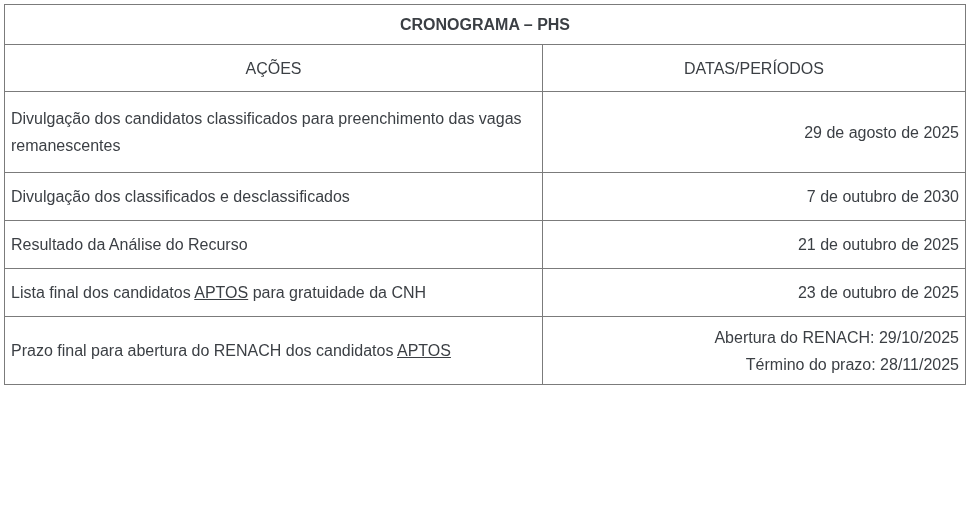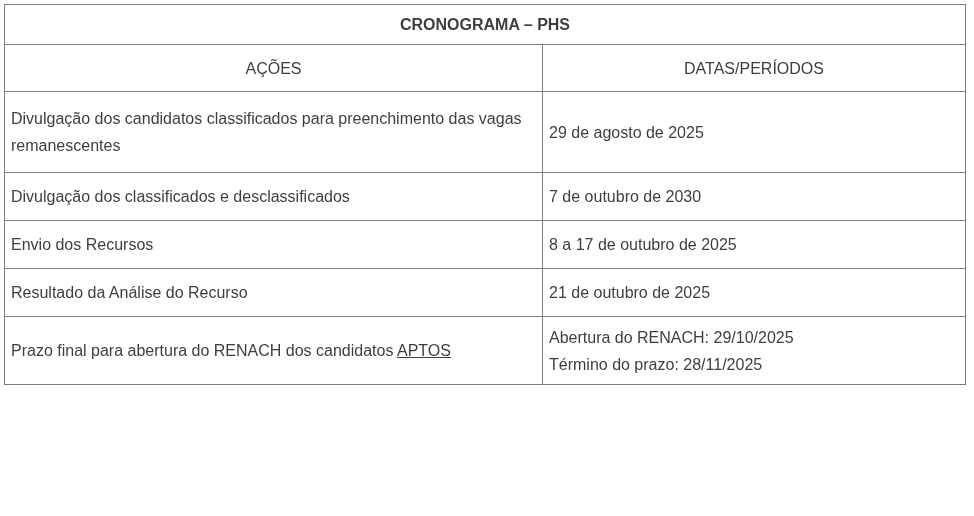--- a/index.html
+++ b/index.html
@@ -43,21 +43,21 @@
     height:47px;
   }
   tbody tr{height:48px;border-radius:9px;}
   tbody tr:first-child{height:81px;}
   tbody tr:last-child{height:68px;}
   td.action{
     text-align:left;
     padding-left:6px;
   }
   td.date{
-    text-align:left;
+    text-align:right;
   }
   .u{text-decoration:underline;}
 </style>
 </head>
 <body>
 
 <div class="page">
   <table class="schedule">
     <colgroup>
       <col style="width:538px">
@@ -79,29 +79,29 @@
             <div>29 de agosto de 2025</div>
           </td>
         </tr>
         <tr>
           <td class="action"><span>Divulgação dos classificados e desclassificados</span></td>
           <td class="date">
             <div>7 de outubro de 2030</div>
           </td>
         </tr>
         <tr>
-          <td class="action"><span>Envio dos Recursos</span></td>
+          <td class="action"><span>Resultado da Análise do Recurso</span></td>
           <td class="date">
-            <div>8 a 17 de outubro de 2025</div>
+            <div>21 de outubro de 2025</div>
           </td>
         </tr>
         <tr>
-          <td class="action"><span>Resultado da Análise do Recurso</span></td>
+          <td class="action"><span>Lista final dos candidatos </span><span class="u">APTOS</span><span> para gratuidade da CNH</span></td>
           <td class="date">
-            <div>21 de outubro de 2025</div>
+            <div>23 de outubro de 2025</div>
           </td>
         </tr>
         <tr>
           <td class="action"><span>Prazo final para abertura do RENACH dos candidatos </span><span class="u">APTOS</span></td>
           <td class="date">
             <div>Abertura do RENACH: 29/10/2025</div>
             <div>Término do prazo: 28/11/2025</div>
           </td>
         </tr>
       </tbody>

